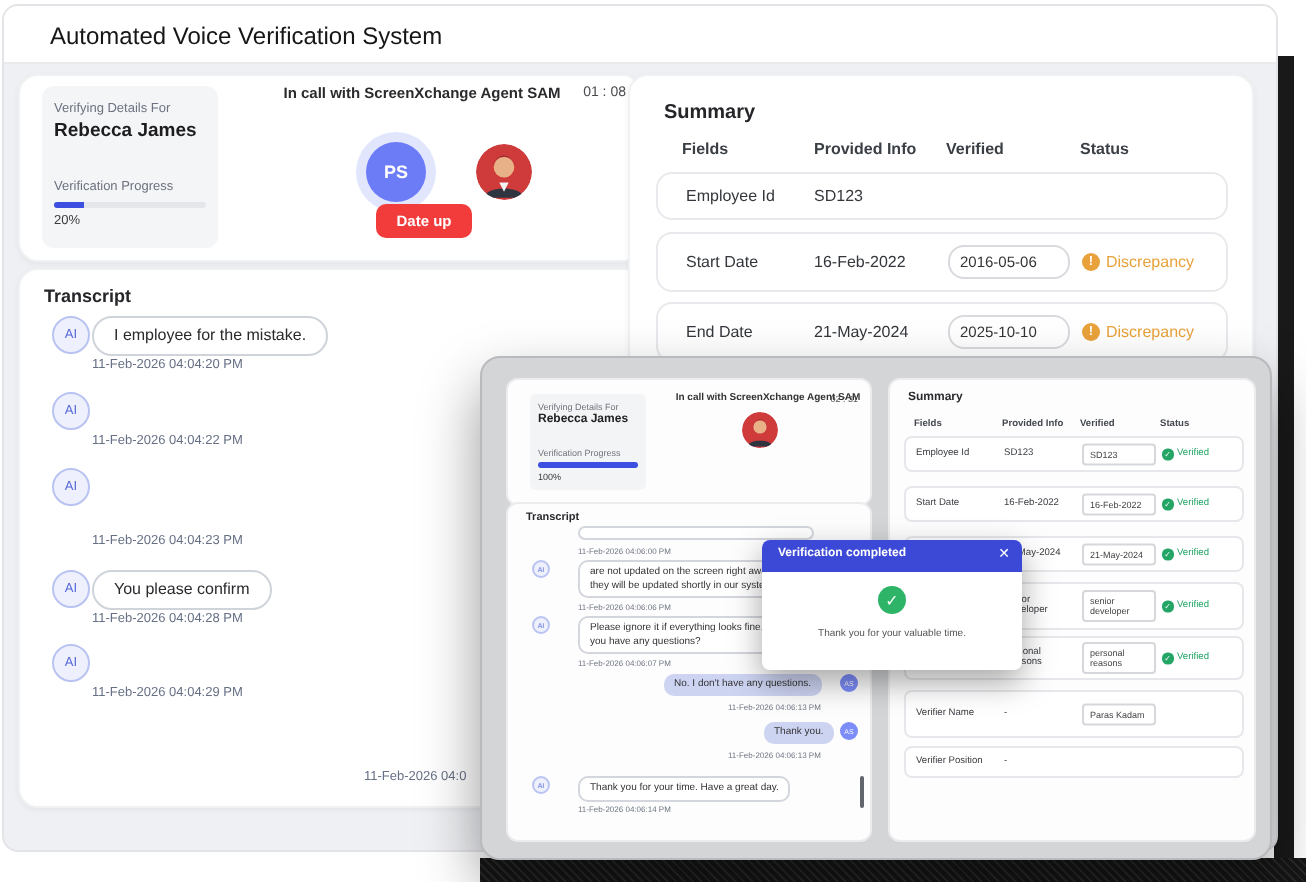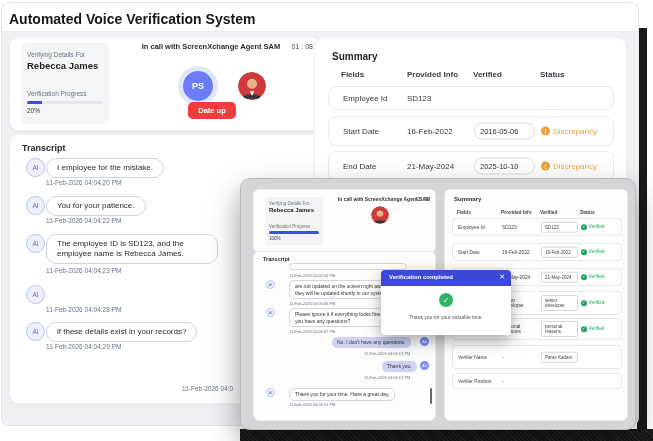--- a/index.html
+++ b/index.html
@@ -5,21 +5,21 @@
   *{box-sizing:border-box;margin:0;padding:0}
   html,body{background:#fff}
   .stage{position:relative;width:653px;height:441px;background:#fff;overflow:hidden;
          font-family:"Liberation Sans",sans-serif;color:#222}
   .abs{position:absolute}
 
   
   .window{position:absolute;left:1px;top:2px;width:638px;height:424px;background:#eef0f3;
           border:1px solid #e3e4e7;border-radius:8px;overflow:hidden}
   .hdr{position:absolute;left:0;top:0;right:0;height:29px;background:#fff;border-bottom:1px solid #e9eaec}
-  .hdr .ttl{position:absolute;left:7px;top:8px;font-size:14px;font-weight:700;color:#161616}
+  .hdr .ttl{position:absolute;left:23px;top:8px;font-size:12px;font-weight:400;color:#161616}
 
   .card{position:absolute;background:#fff;border:1px solid #f0f1f3;border-radius:10px;
         box-shadow:0 1px 3px rgba(16,24,40,.05)}
 
   
   .infobox{position:absolute;left:11px;top:5px;width:88px;height:81px;background:#f4f5f7;border-radius:6px}
   .lbl-xs{font-size:6.5px;color:#6d7280}
   .name{font-size:9.5px;font-weight:600;color:#1d1d1f}
   .bar{height:3px;background:#e4e6ea;border-radius:2px;overflow:hidden}
   .bar i{display:block;height:100%;background:#3d4fe0}
@@ -136,32 +136,30 @@
     </div>
 
     <div class="card" style="left:7px;top:131px;width:312px;height:270px">
       <div class="sec-ttl" style="left:12px;top:8px">Transcript</div>
 
       <div class="av" style="left:16px;top:23px">AI</div>
       <div class="bub" style="left:36px;top:23px">I employee for the mistake.</div>
       <div class="ts" style="left:36px;top:44px">11-Feb-2026 04:04:20 PM</div>
 
       <div class="av" style="left:16px;top:61px">AI</div>
-      <div class="bub" style="left:36px;top:61px">You for your patience.</div>
       <div class="ts" style="left:36px;top:82px">11-Feb-2026 04:04:22 PM</div>
 
       <div class="av" style="left:16px;top:99px">AI</div>
-      <div class="bub" style="left:36px;top:99px;max-width:172px">The employee ID is SD123, and the employee name is Rebecca James.</div>
       <div class="ts" style="left:36px;top:132px">11-Feb-2026 04:04:23 PM</div>
 
       <div class="av" style="left:16px;top:150px">AI</div>
+      <div class="bub" style="left:36px;top:150px">You please confirm</div>
       <div class="ts" style="left:36px;top:171px">11-Feb-2026 04:04:28 PM</div>
 
       <div class="av" style="left:16px;top:187px">AI</div>
-      <div class="bub" style="left:36px;top:187px">if these details exist in your records?</div>
       <div class="ts" style="left:36px;top:208px">11-Feb-2026 04:04:29 PM</div>
 
       <div class="ts" style="left:172px;top:250px">11-Feb-2026 04:0</div>
     </div>
 
     <div class="card" style="left:312px;top:34px;width:313px;height:384px">
       <div class="sec-ttl" style="left:17px;top:13px;font-size:10px">Summary</div>
       <div class="shead" style="left:26px;top:32px">Fields</div>
       <div class="shead" style="left:92px;top:32px">Provided Info</div>
       <div class="shead" style="left:158px;top:32px">Verified</div>

